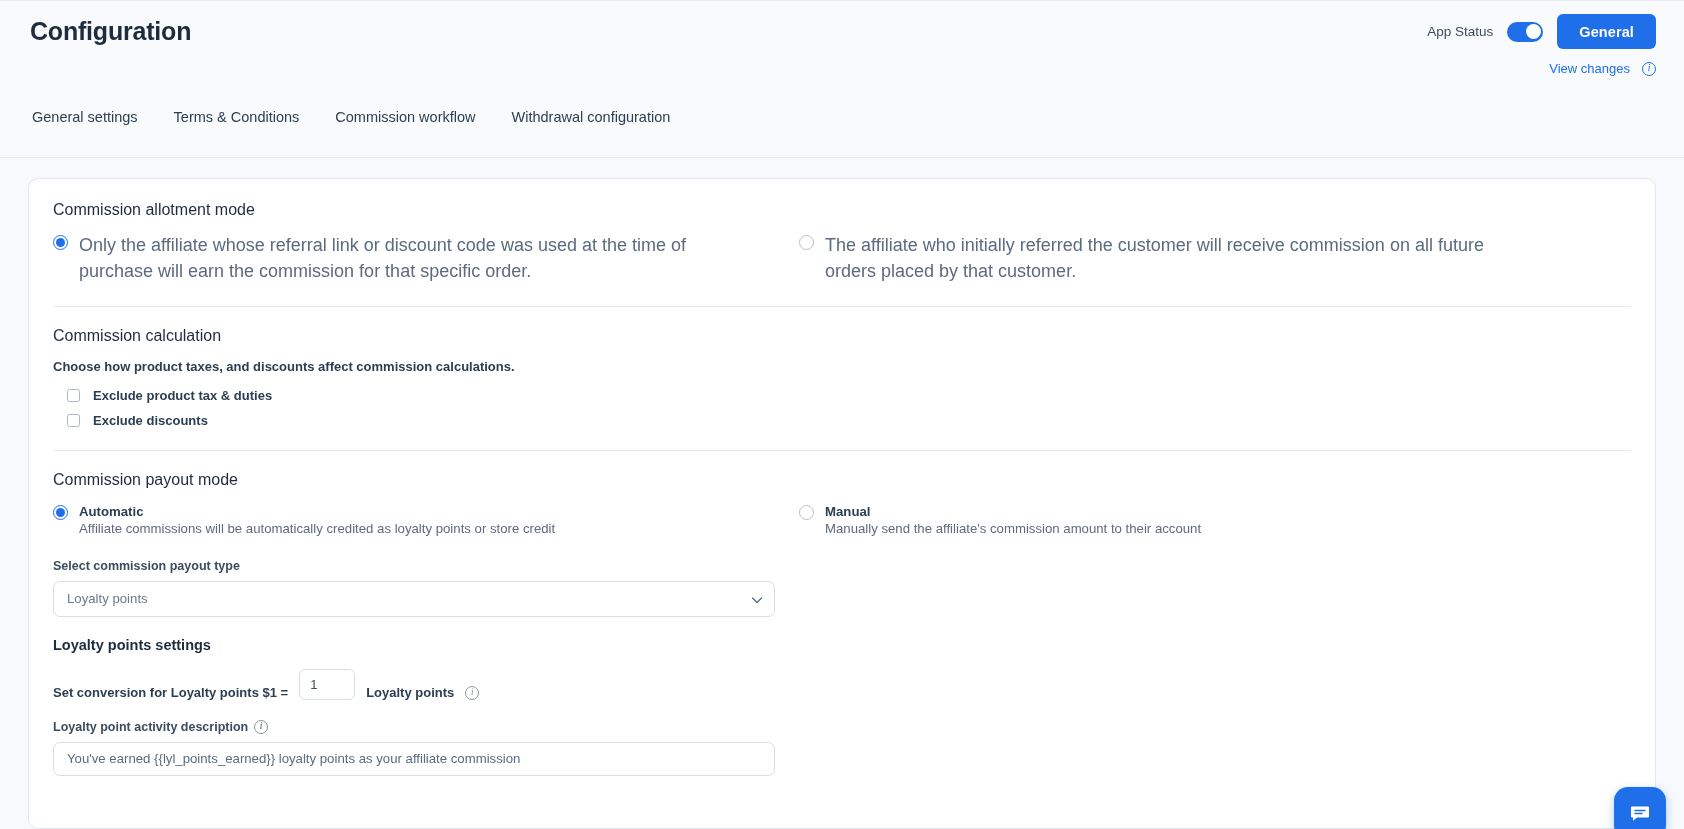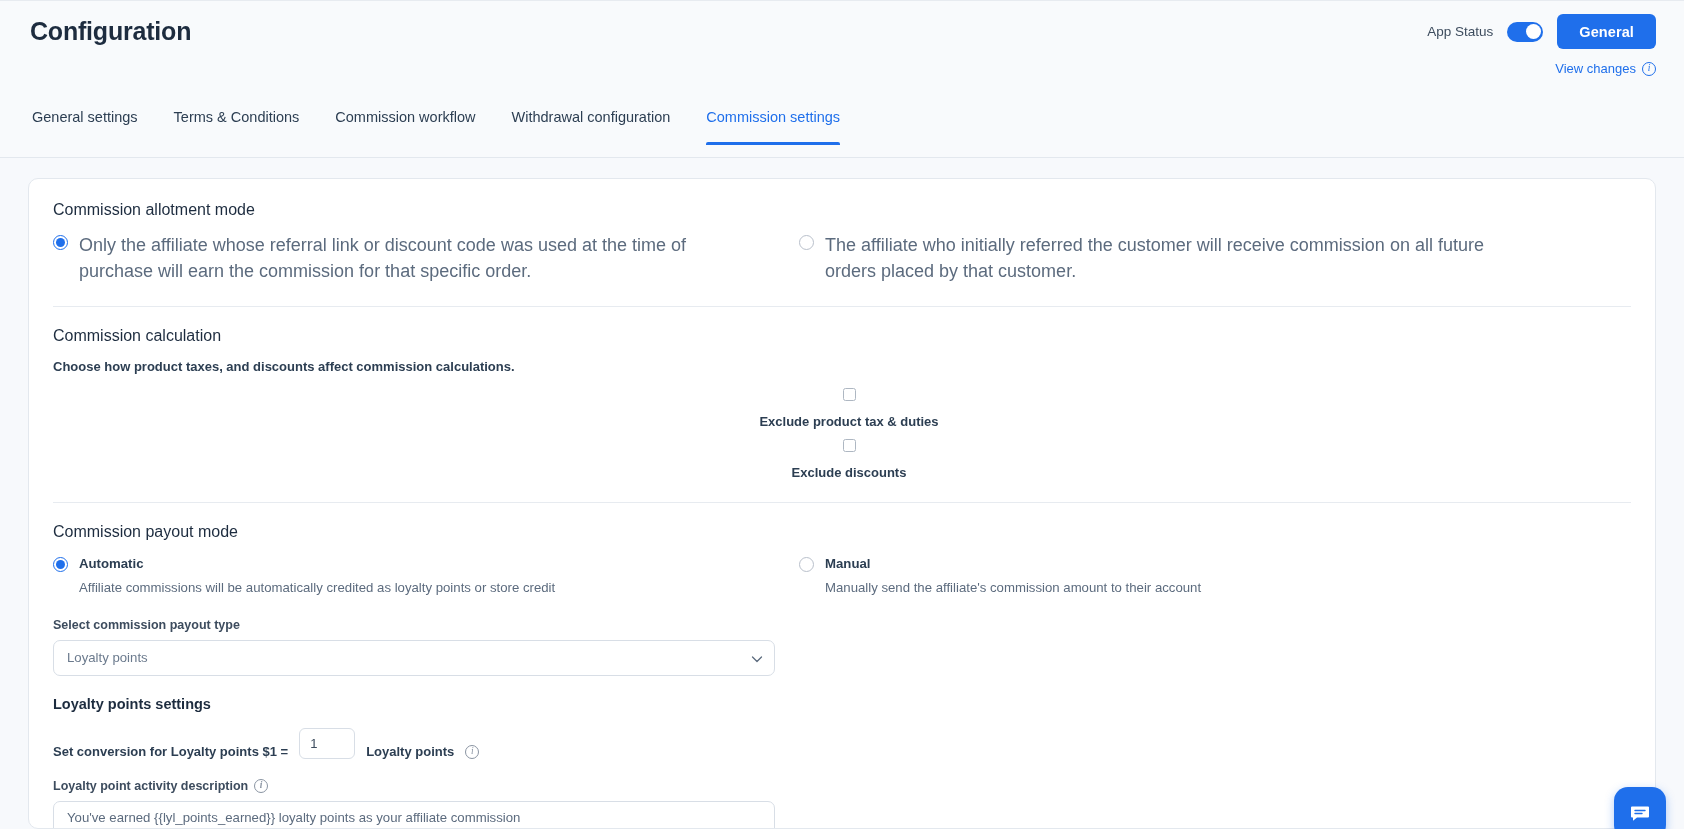--- a/index.html
+++ b/index.html
@@ -76,21 +76,21 @@
     height: 35px;
     cursor: pointer;
     letter-spacing: 0.1px;
   }
   .view-changes {
     position: absolute;
     right: 28px;
     top: 60px;
     display: flex;
     align-items: center;
-    gap: 6px;
+    gap: 12px;
     color: #1f6feb;
     font-size: 13px;
     cursor: pointer;
   }
   .info-icon {
     display: inline-flex;
     align-items: center;
     justify-content: center;
     width: 14px;
     height: 14px;
@@ -212,30 +212,28 @@
   }
   .radio-strong {
     font-size: 13.2px;
     font-weight: 700;
     color: #2c3e52;
     line-height: 1.3;
   }
   .radio-desc {
     font-size: 13.2px;
     color: #5c6b7e;
-    margin-top: 7px;
     line-height: 1.4;
   }
 
   .check-row {
     display: flex;
     align-items: center;
     gap: 13px;
     margin: 0 0 10px 14px;
-    flex-direction: column;
   }
   .checkbox {
     width: 13px;
     height: 13px;
     border: 1px solid #aeb7c2;
     border-radius: 2.5px;
     background: #fff;
     flex: none;
     cursor: pointer;
   }
@@ -361,21 +359,20 @@
     <span>View changes</span>
     <span class="info-icon">i</span>
   </div>
 </div>
 
 <div class="tabbar">
   <div class="tab">General settings</div>
   <div class="tab">Terms &amp; Conditions</div>
   <div class="tab">Commission workflow</div>
   <div class="tab">Withdrawal configuration</div>
-  <div class="tab active">Commission settings</div>
 </div>
 
 <div class="content">
   <div class="card">
 
     <div class="section-title">Commission allotment mode</div>
     <div class="two-col">
       <div class="col-a">
         <div class="radio-row">
           <div class="radio checked"></div>

